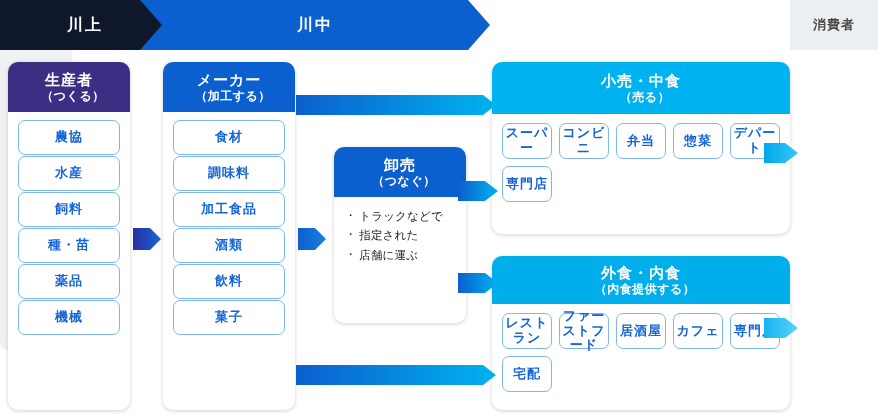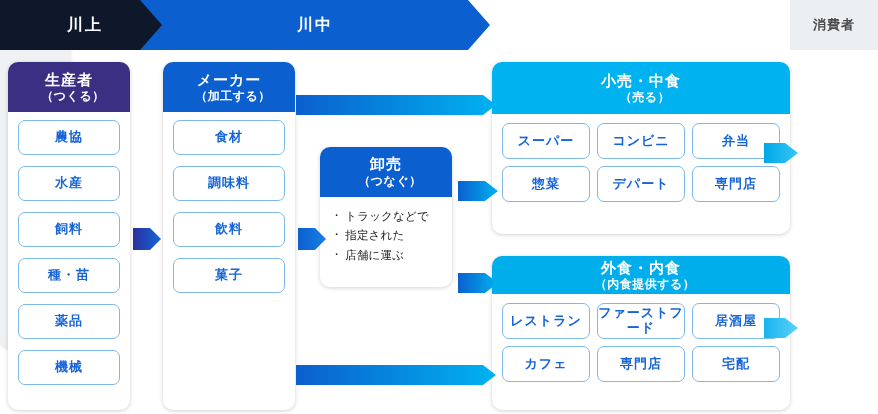--- a/index.html
+++ b/index.html
@@ -32,53 +32,53 @@
 
   
   .col{position:absolute;background:#ffffff;border-radius:10px;
        box-shadow:0 1px 4px rgba(0,0,0,.18);overflow:hidden;}
   .col-head{
     display:flex;flex-direction:column;align-items:center;justify-content:center;
     color:#fff;text-align:right;line-height:1.18;
   }
   .col-head .t1{font-size:15px;font-weight:700;letter-spacing:1px;}
   .col-head .t2{font-size:12px;font-weight:700;letter-spacing:.5px;margin-left:8px;}
-  .col-body{padding:8px 10px 9px 10px;display:flex;flex-direction:column;gap:11px;}
+  .col-body{padding:8px 10px 9px 10px;display:flex;flex-direction:column;gap:1px;}
 
   .pill{
     border:1.4px solid #7cb8e8;border-radius:7px;background:#ffffff;
     color:#1565d8;font-size:13px;font-weight:700;letter-spacing:1px;
     display:flex;align-items:center;justify-content:center;text-align:center;
     line-height:1.15;
   }
 
   
   #col-producer{left:8px;top:62px;width:122px;height:348px;}
   #col-producer .col-head{height:50px;background:#3b2f83;}
   #col-producer .pill{height:33px;}
 
   
   #col-maker{left:163px;top:62px;width:132px;height:348px;}
   #col-maker .col-head{height:50px;background:#0b5fce;}
   #col-maker .pill{height:33px;}
 
   
-  #col-wholesale{left:320px;top:147px;width:132px;height:140px;font-family:Liberation Serif, serif;}
+  #col-wholesale{left:334px;top:147px;width:132px;height:176px;}
   #col-wholesale .col-head{height:50px;background:#0b5fce;}
   #col-wholesale .col-body{padding:12px 9px 0 11px;gap:5px;}
   .bullet{font-size:11.5px;color:#222;letter-spacing:.2px;line-height:1.25;
           display:flex;gap:3px;}
   .bullet .dot{font-size:11px;line-height:1.25;}
 
   
   #col-retail{left:492px;top:62px;width:298px;height:172px;}
   #col-retail .col-head{height:52px;background:#00b2ef;}
   #col-foodservice{left:492px;top:256px;width:298px;height:154px;}
-  #col-foodservice .col-head{height:38px;background:#00aeeb;}
-  .grid3{display:grid;grid-template-columns:repeat(3,1fr);gap:7px;padding:9px 10px 10px 10px;}
+  #col-foodservice .col-head{height:48px;background:#00aeeb;}
+  .grid3{display:grid;grid-template-columns:repeat(5,1fr);gap:7px;padding:9px 10px 10px 10px;}
   .grid3 .pill{height:34px;}
 
   
   #col-consumer{left:800px;top:62px;width:70px;height:348px;
                 background:#eff1f2;border-radius:10px;
                 box-shadow:0 1px 4px rgba(0,0,0,.14);
                 display:flex;align-items:center;justify-content:center;}
   #col-consumer .vtext{
     writing-mode:vertical-rl;text-orientation:upright;
     font-size:19px;font-weight:700;color:#4a4a4a;letter-spacing:4px;
@@ -142,20 +142,22 @@
   </div>
 
   <div class="col" id="col-maker">
     <div class="col-head">
       <span class="t1">メーカー</span>
       <span class="t2">（加工する）</span>
     </div>
     <div class="col-body">
       <div class="pill">食材</div>
       <div class="pill">調味料</div>
+      <div class="pill">加工食品</div>
+      <div class="pill">酒類</div>
       <div class="pill">飲料</div>
       <div class="pill">菓子</div>
     </div>
   </div>
 
   <div class="col" id="col-wholesale">
     <div class="col-head">
       <span class="t1">卸売</span>
       <span class="t2">（つなぐ）</span>
     </div>

